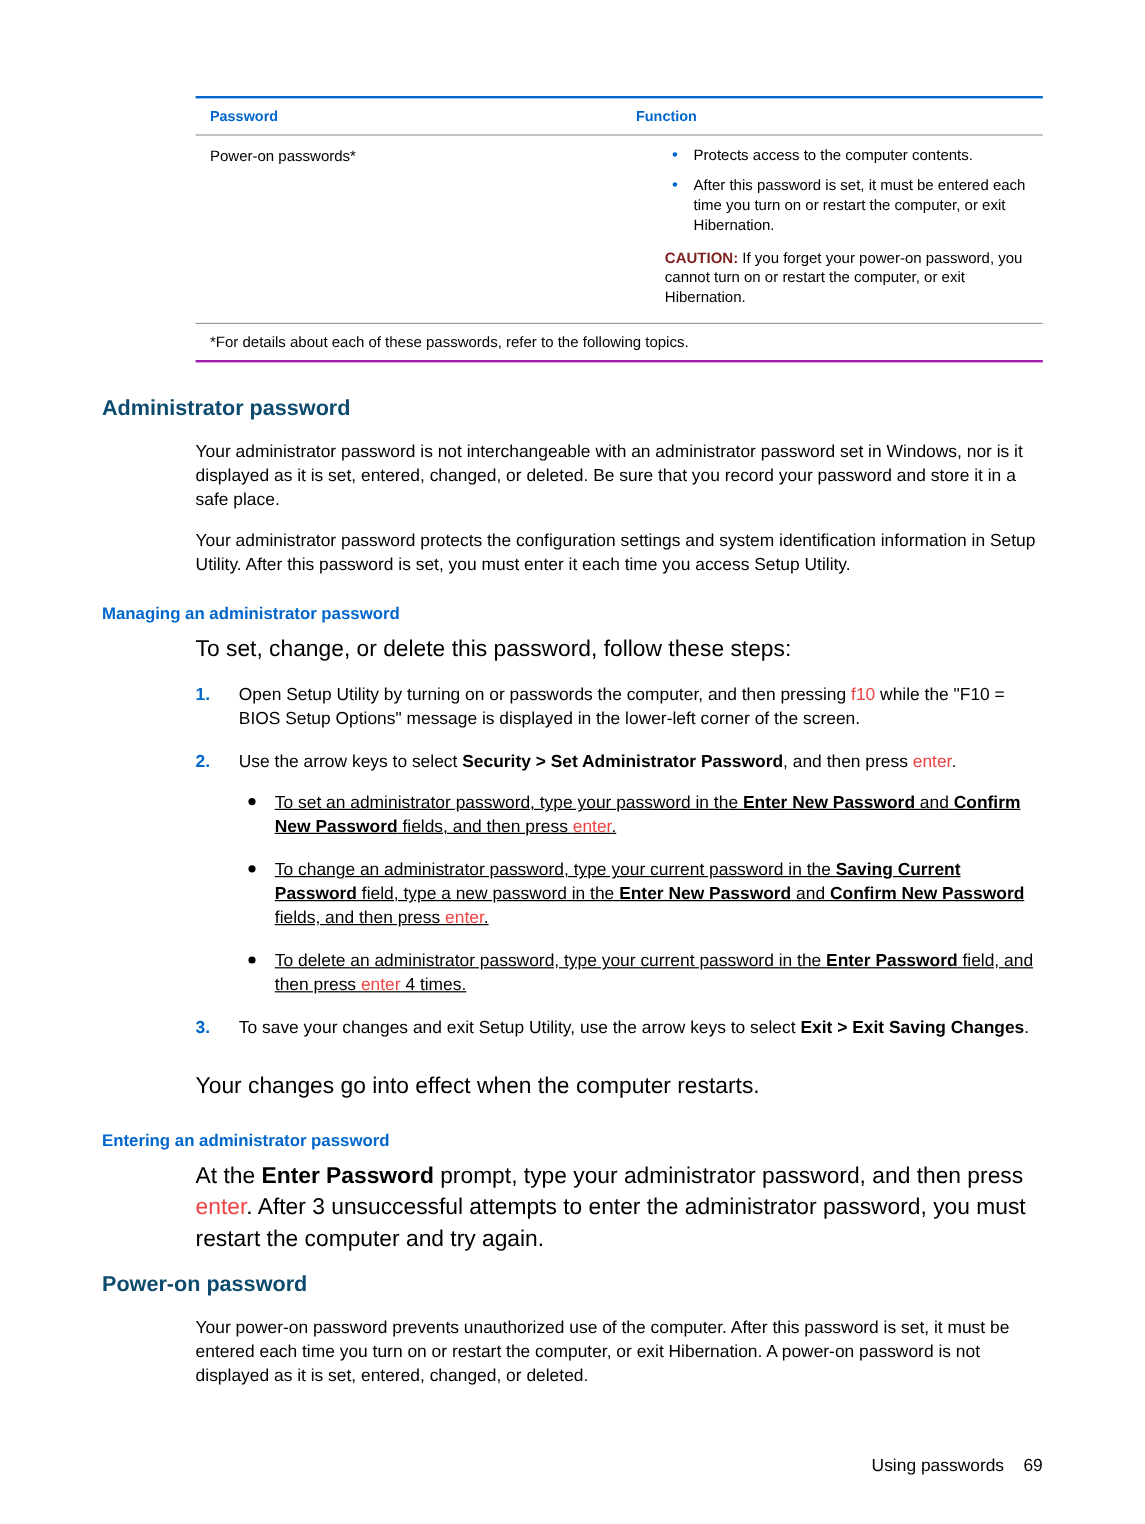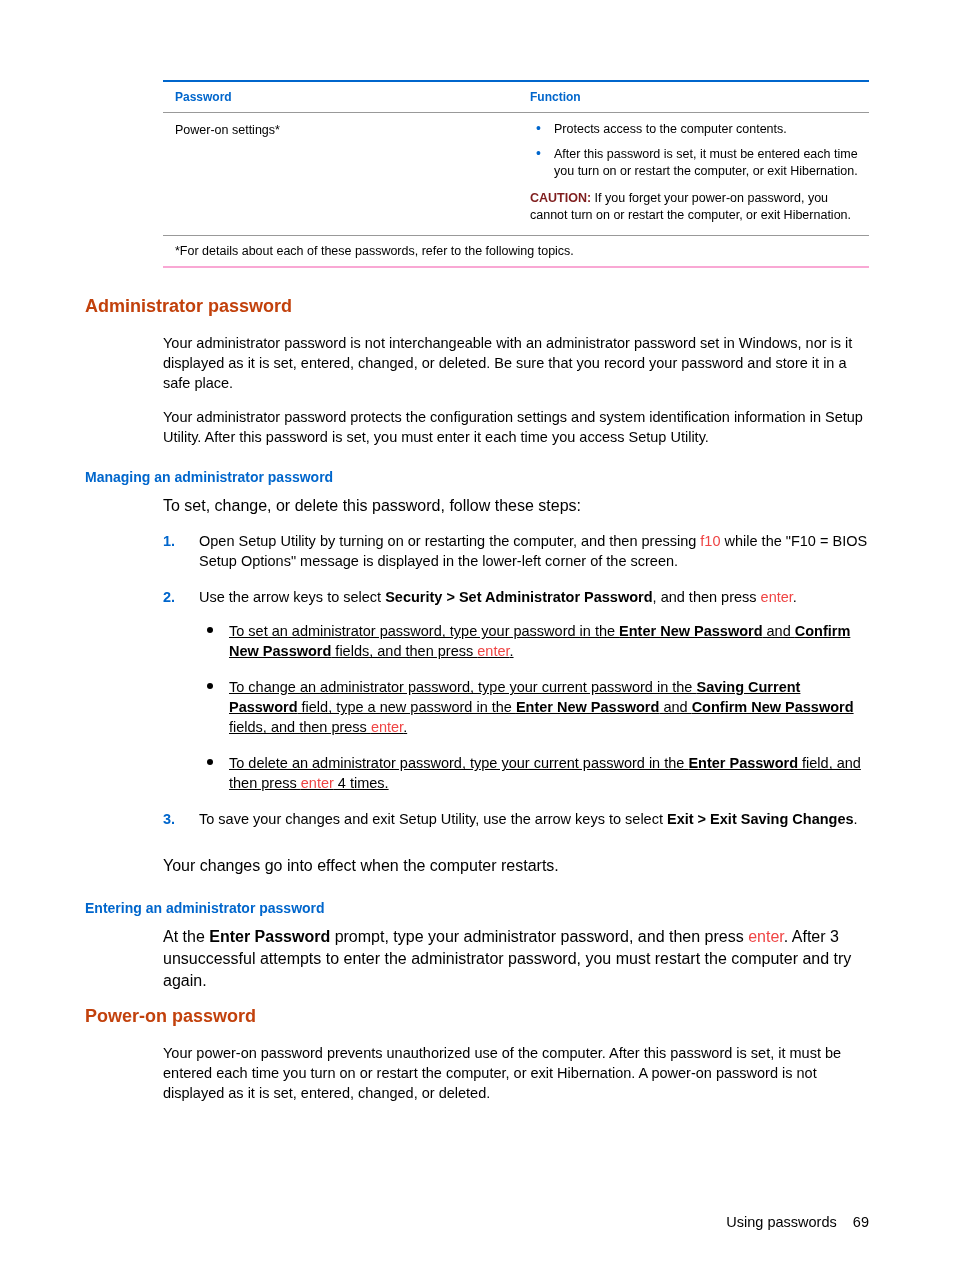--- a/index.html
+++ b/index.html
@@ -11,42 +11,42 @@
     width: 954px;
   }
   .page {
     padding: 80px 85px 40px 85px;
     box-sizing: border-box;
     min-height: 1270px;
     position: relative;
   }
   .table-wrap {
     border-top: 2px solid #0066cc;
-    border-bottom: 2px solid #f9a8d4;
+    border-bottom: 2px solid #a21caf;
     margin-bottom: 28px;
     margin-left: 78px;
     font-size: 12.5px;
   }
   .table-header {
     display: flex;
     padding: 8px 0 8px 12px;
     border-bottom: 1px solid #999;
     color: #0066cc;
     font-weight: bold;
     font-size: 12px;
   }
   .th-col1 { width: 355px; }
   .th-col2 { flex: 1; }
   .table-body {
     display: flex;
     padding: 4px 0 0 12px;
     border-bottom: 1px solid #999;
   }
   .tb-col1 { width: 355px; padding-top:6px;}
-  .tb-col2 { flex: 1; padding-bottom:6px;}
+  .tb-col2 { flex: 1; padding-bottom:6px;margin-left:24px;}
   .func-list {
     list-style: none;
     margin: 0;
     padding: 0;
   }
   .func-list li {
     position: relative;
     padding: 4px 0 4px 24px;
     line-height: 1.35;
   }
@@ -64,39 +64,39 @@
   }
   .caution-label {
     color: #7f1d1d;
     font-weight: bold;
   }
   .table-footnote {
     padding: 8px 0 8px 12px;
     font-size: 12.5px;
   }
   .h2 {
-    color: #c2410c;
+    color: #0c4a6e;
     font-size: 18px;
     font-weight: bold;
     margin: 10px 0 16px 0;
   }
   .h3 {
     color: #0066cc;
     font-size: 14px;
     font-weight: bold;
     margin: 22px 0 10px 0;
   }
   .body-p {
     font-size: 14.5px;
     line-height: 1.38;
     margin: 0 0 14px 0;
     padding-left: 78px;
   }
   .body-p-noind {
-    font-size: 16px;
+    font-size: 19px;
     line-height: 1.38;
     margin: 0 0 14px 0;
     padding-left: 78px;
   }
   ol.steps {
     list-style: none;
     margin: 0 0 10px 0;
     padding: 0 0 0 78px;
     counter-reset: step;
     font-size: 14.5px;
@@ -150,21 +150,21 @@
 <body>
 
 <div class="page">
 
   <div class="table-wrap">
     <div class="table-header">
       <div class="th-col1">Password</div>
       <div class="th-col2">Function</div>
     </div>
     <div class="table-body">
-      <div class="tb-col1">Power-on settings*</div>
+      <div class="tb-col1">Power-on passwords*</div>
       <div class="tb-col2">
         <ul class="func-list">
           <li>Protects access to the computer contents.</li>
           <li>After this password is set, it must be entered each time you turn on or restart the computer, or exit Hibernation.</li>
         </ul>
         <div class="caution-row">
           <span class="caution-label">CAUTION:</span>
           <span> </span>
           <span>If you forget your power-on password, you cannot turn on or restart the computer, or exit Hibernation.</span>
         </div>
@@ -174,21 +174,21 @@
   </div>
 
   <div class="h2">Administrator password</div>
   <p class="body-p">Your administrator password is not interchangeable with an administrator password set in Windows, nor is it displayed as it is set, entered, changed, or deleted. Be sure that you record your password and store it in a safe place.</p>
   <p class="body-p">Your administrator password protects the configuration settings and system identification information in Setup Utility. After this password is set, you must enter it each time you access Setup Utility.</p>
 
   <div class="h3">Managing an administrator password</div>
   <p class="body-p-noind">To set, change, or delete this password, follow these steps:</p>
   <ol class="steps">
     <li>
-      <span>Open Setup Utility by turning on or restarting the computer, and then pressing </span><span class="link">f10</span><span> while the "F10 = BIOS Setup Options" message is displayed in the lower-left corner of the screen.</span>
+      <span>Open Setup Utility by turning on or passwords the computer, and then pressing </span><span class="link">f10</span><span> while the "F10 = BIOS Setup Options" message is displayed in the lower-left corner of the screen.</span>
     </li>
     <li>
       <span>Use the arrow keys to select </span><span class="b">Security &gt; Set Administrator Password</span><span>, and then press </span><span class="link">enter</span><span>.</span>
       <ul class="sub">
         <li>
           <span>To set an administrator password, type your password in the </span><span class="b">Enter New Password</span><span> and </span><span class="b">Confirm New Password</span><span> fields, and then press </span><span class="link">enter</span><span>.</span>
         </li>
         <li>
           <span>To change an administrator password, type your current password in the </span><span class="b">Saving Current Password</span><span> field, type a new password in the </span><span class="b">Enter New Password</span><span> and </span><span class="b">Confirm New Password</span><span> fields, and then press </span><span class="link">enter</span><span>.</span>
         </li>

